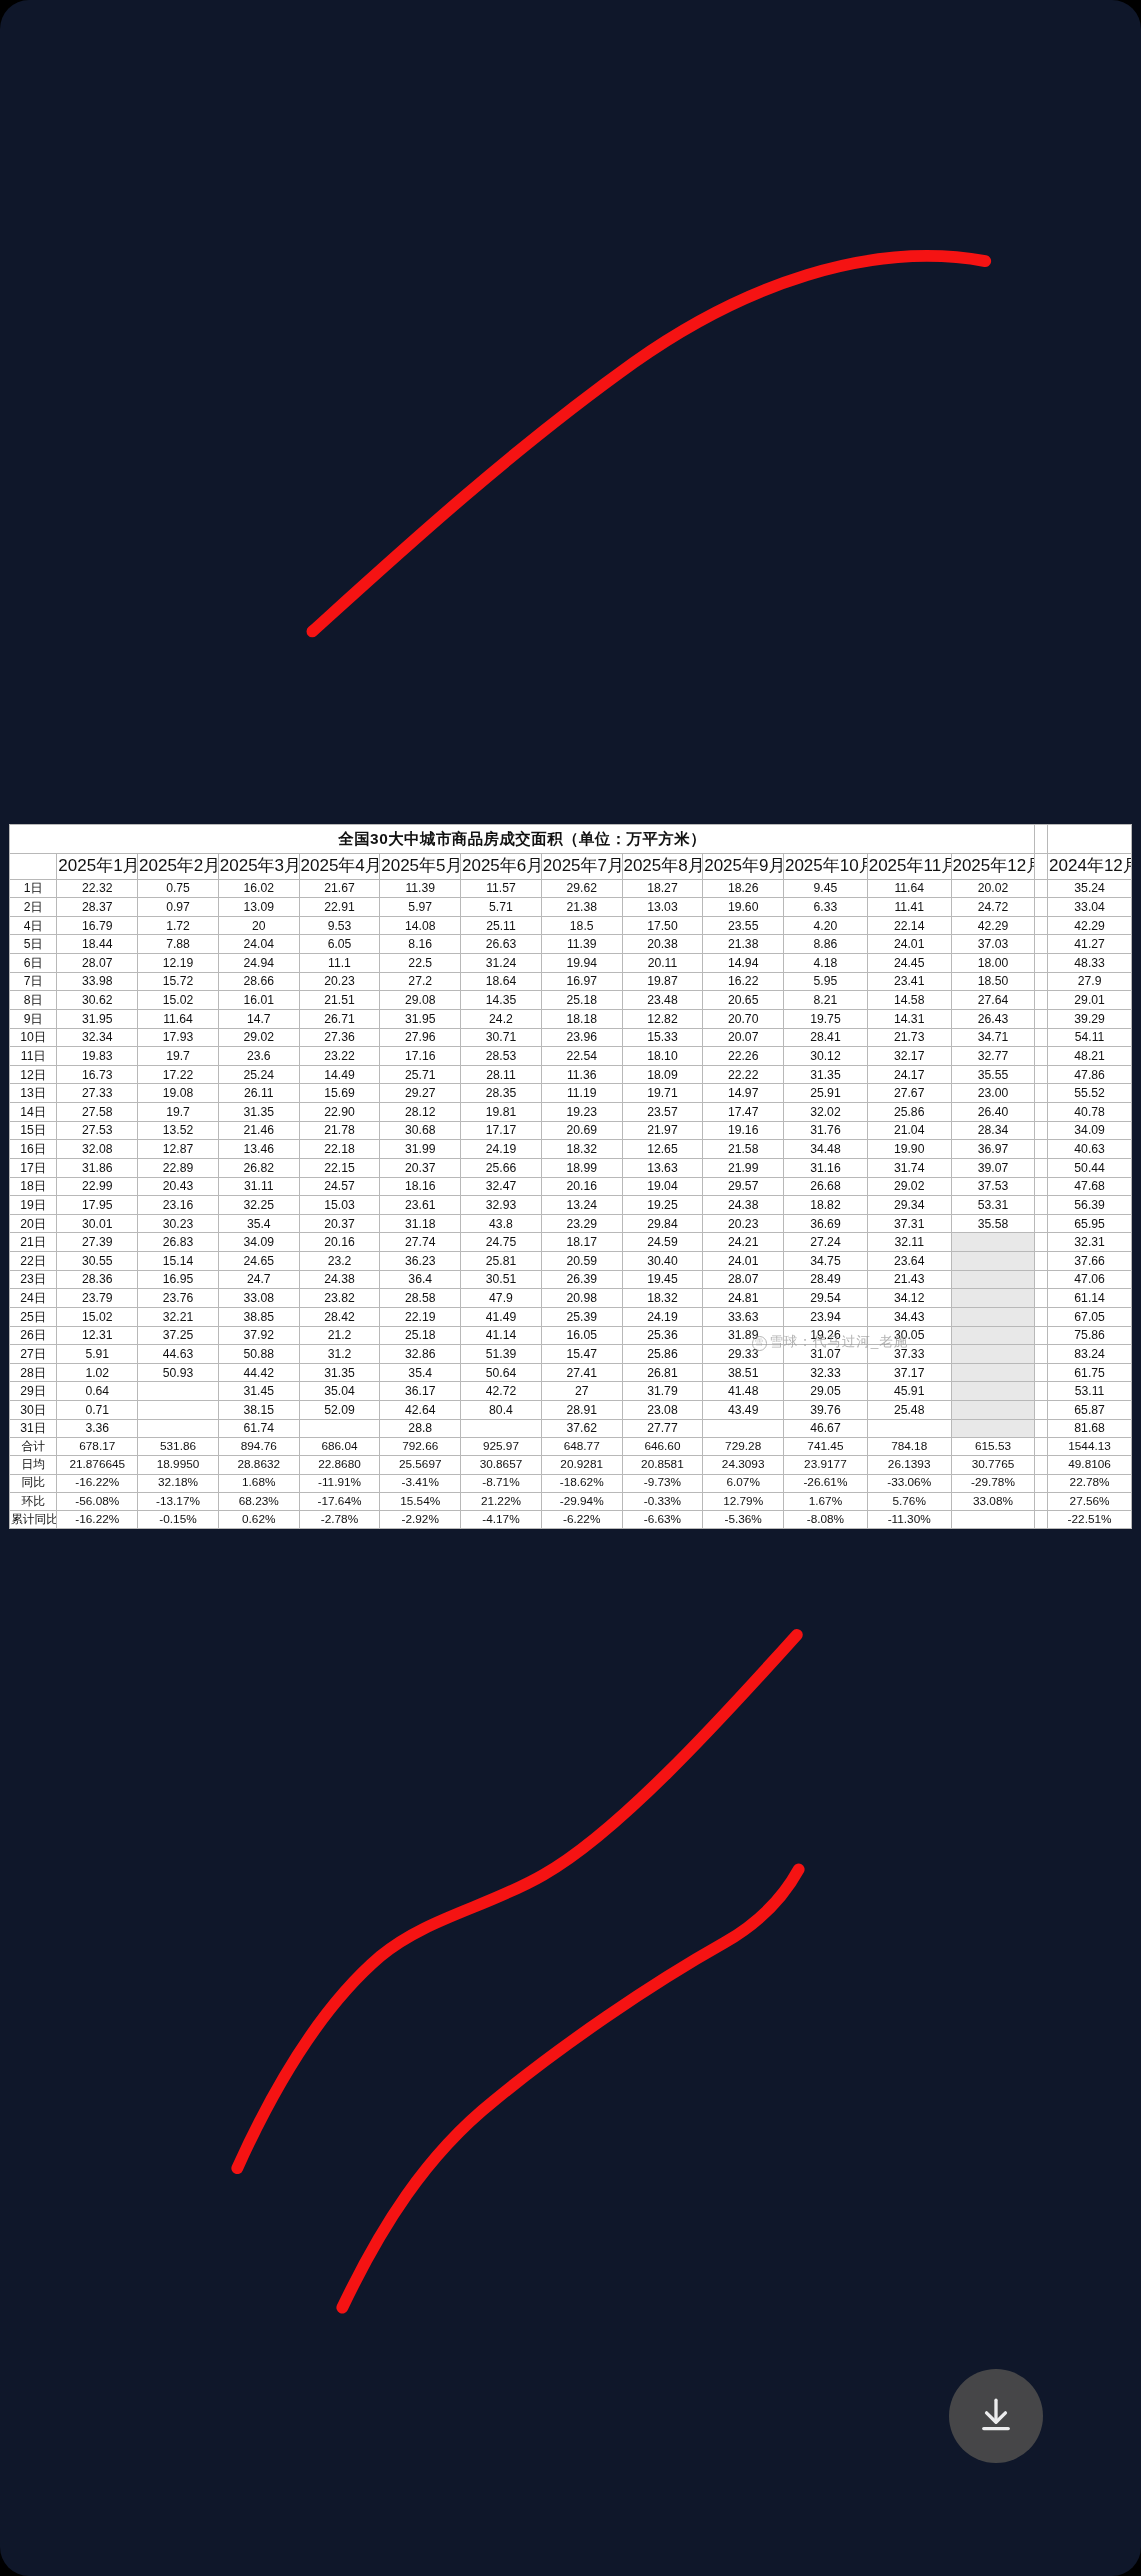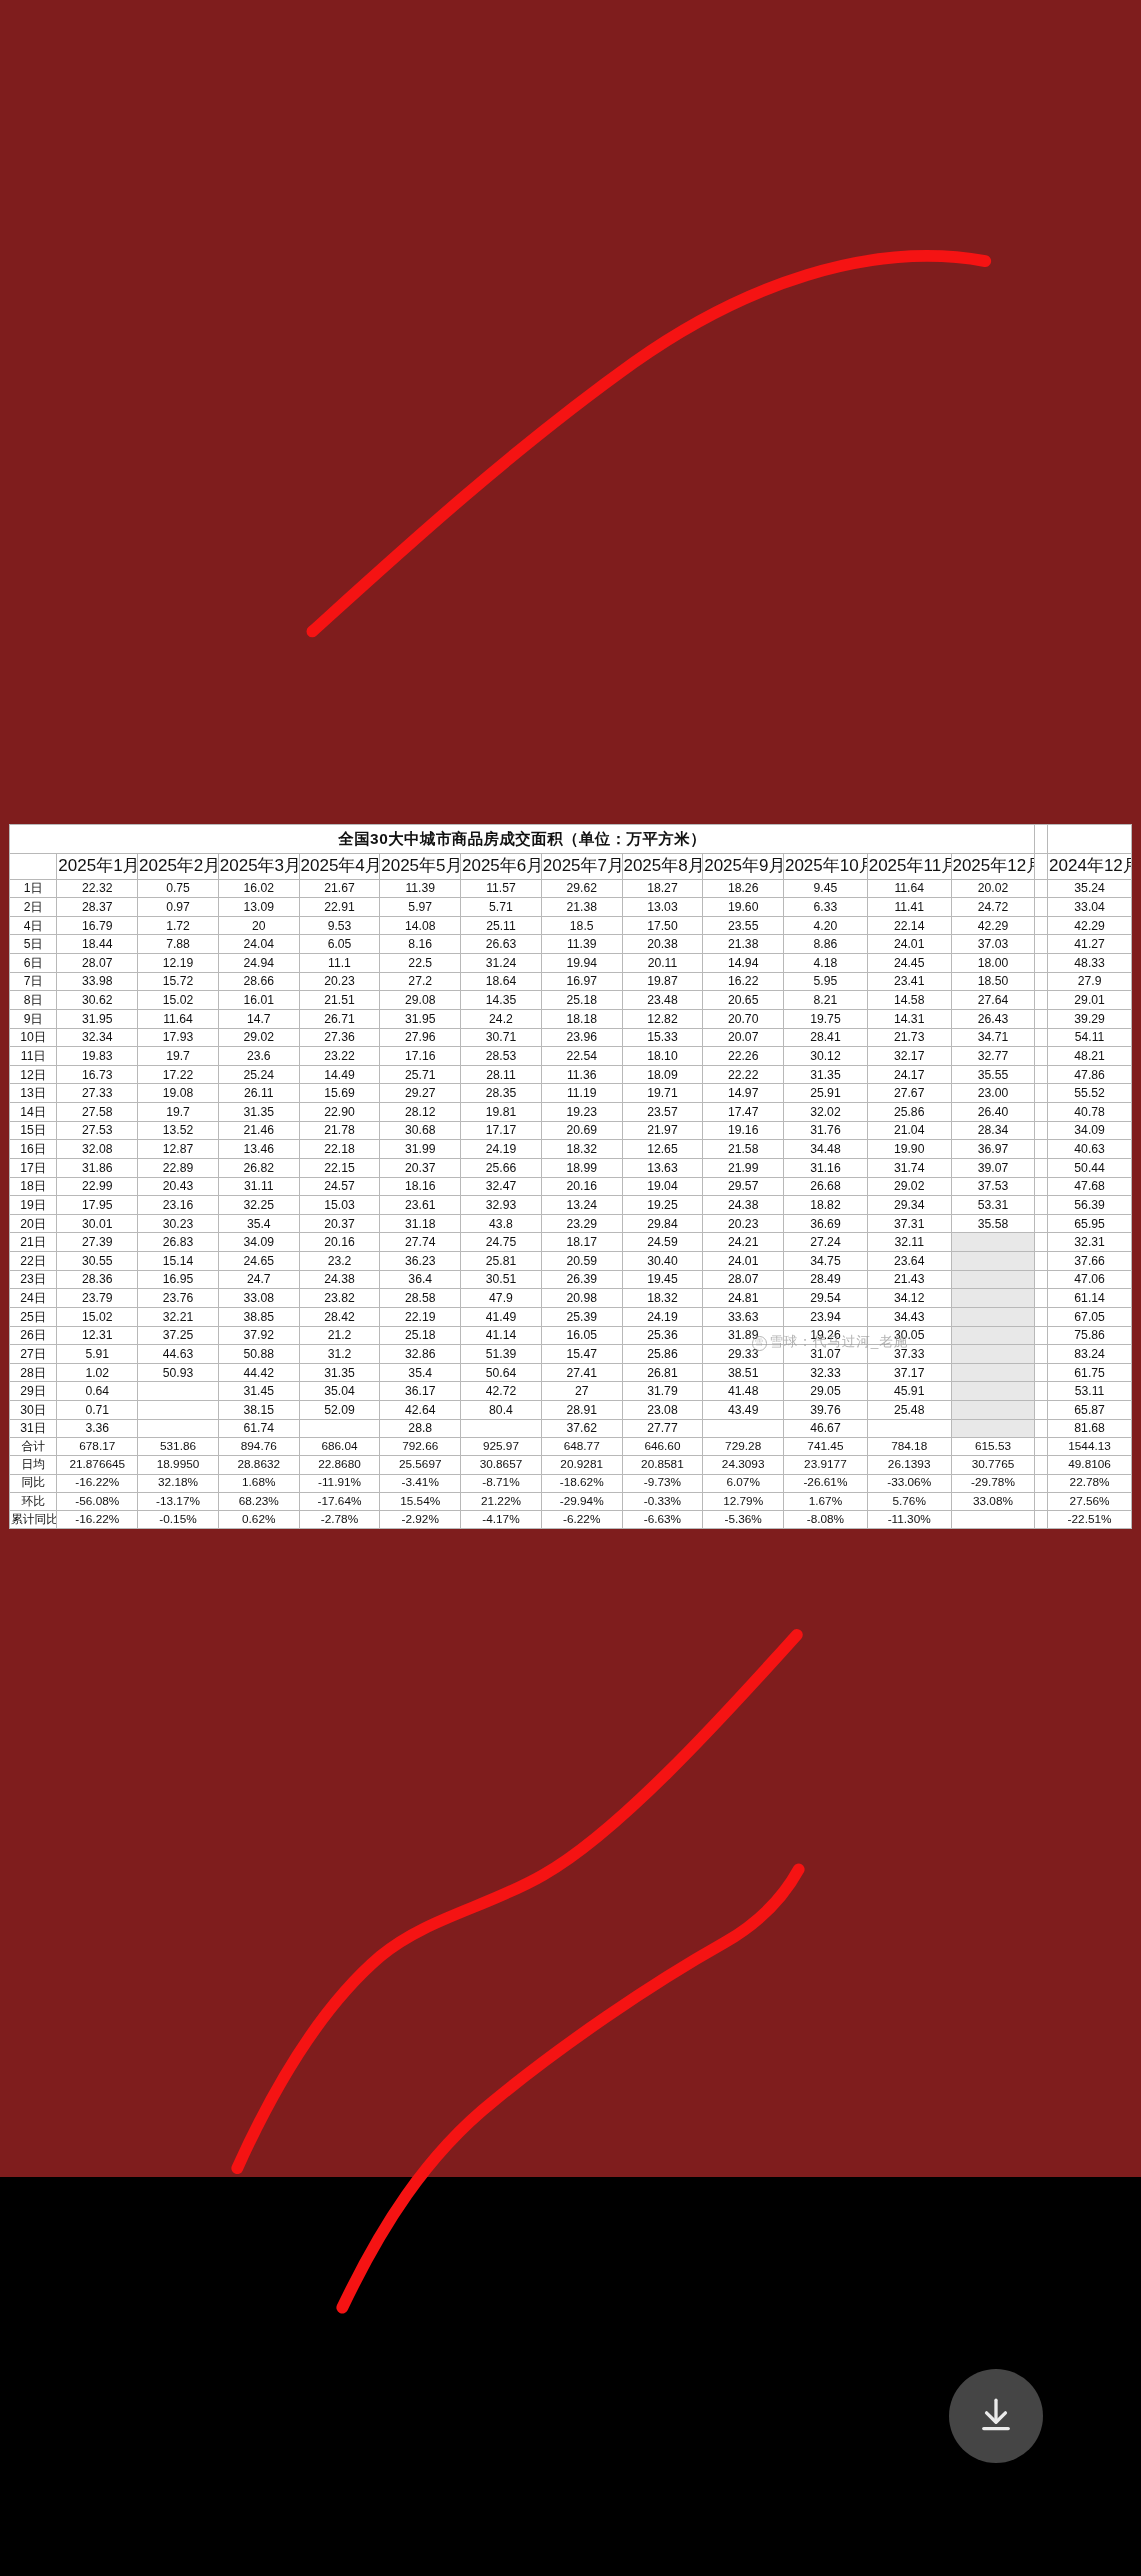--- a/index.html
+++ b/index.html
@@ -1,17 +1,17 @@
 <!DOCTYPE html>
 <html style="font-size:14.5px"><head>
 <meta charset="utf-8">
 <style>
   html,body{margin:0;padding:0;background:#000;}
   body{width:1141px;height:2576px;font-family:"Liberation Sans","DejaVu Sans",sans-serif;overflow:hidden;position:relative;}
-  .stage{position:relative;width:1141px;height:2177px;background:#7f1d1d;}
+  .stage{position:relative;width:1141px;height:2576px;background:#0f172a;border-radius:29px;}
 
   
   .anno{position:absolute;left:0;top:0;width:1141px;height:2576px;pointer-events:none;}
 
   
   .table-wrap{position:absolute;left:9px;top:824px;width:1123px;background:#ffffff;}
   table.sheet{border-collapse:collapse;width:1123px;table-layout:fixed;background:#fff;}
   table.sheet td,table.sheet th{
     border:0.9px solid #b8b8b8;
     font-size:12.2px;

